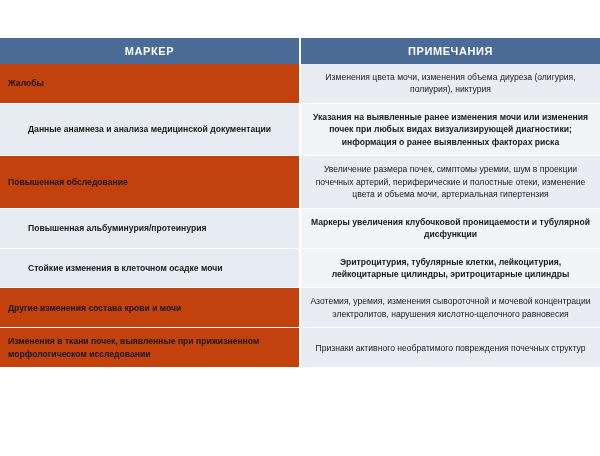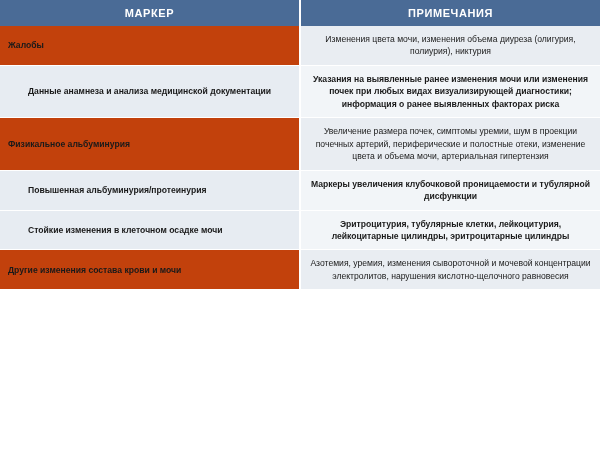--- a/index.html
+++ b/index.html
@@ -15,20 +15,21 @@
   }
   .table-wrap {
     width: 600px;
     height: 456px;
     box-sizing: border-box;
   }
   table.marker-table {
     border-collapse: collapse;
     width: 600px;
     table-layout: fixed;
+    margin-top: 38px;
   }
   table.marker-table th {
     background: #4a6b96;
     color: #ffffff;
     font-size: 11px;
     font-weight: bold;
     letter-spacing: 0.6px;
     text-align: center;
     padding: 7px 4px 7px 4px;
     border-right: 2px solid #ffffff;
@@ -82,30 +83,34 @@
     <tbody>
       <tr>
         <td class="col-marker">Жалобы</td>
         <td class="col-note">Изменения цвета мочи, изменения объема диуреза (олигурия, полиурия), никтурия</td>
       </tr>
       <tr class="alt">
         <td class="col-marker">Данные анамнеза и анализа медицинской документации</td>
         <td class="col-note">Указания на выявленные ранее изменения мочи или изменения почек при любых видах визуализирующей диагностики; информация о ранее выявленных факторах риска</td>
       </tr>
       <tr>
-        <td class="col-marker">Физикальное альбуминурия</td>
+        <td class="col-marker">Повышенная обследование</td>
         <td class="col-note">Увеличение размера почек, симптомы уремии, шум в проекции почечных артерий, периферические и полостные отеки, изменение цвета и объема мочи, артериальная гипертензия</td>
       </tr>
       <tr class="alt">
         <td class="col-marker">Повышенная альбуминурия/протеинурия</td>
         <td class="col-note">Маркеры увеличения клубочковой проницаемости и тубулярной дисфункции</td>
       </tr>
       <tr class="alt">
         <td class="col-marker">Стойкие изменения в клеточном осадке мочи</td>
         <td class="col-note">Эритроцитурия, тубулярные клетки, лейкоцитурия, лейкоцитарные цилиндры, эритроцитарные цилиндры</td>
       </tr>
       <tr>
         <td class="col-marker">Другие изменения состава крови и мочи</td>
         <td class="col-note">Азотемия, уремия, изменения сывороточной и мочевой концентрации электролитов, нарушения кислотно-щелочного равновесия</td>
       </tr>
+      <tr>
+        <td class="col-marker">Изменения в ткани почек, выявленные при прижизненном морфологическом исследовании</td>
+        <td class="col-note">Признаки активного необратимого повреждения почечных структур</td>
+      </tr>
     </tbody>
   </table>
 </div>
 
 </body></html>

